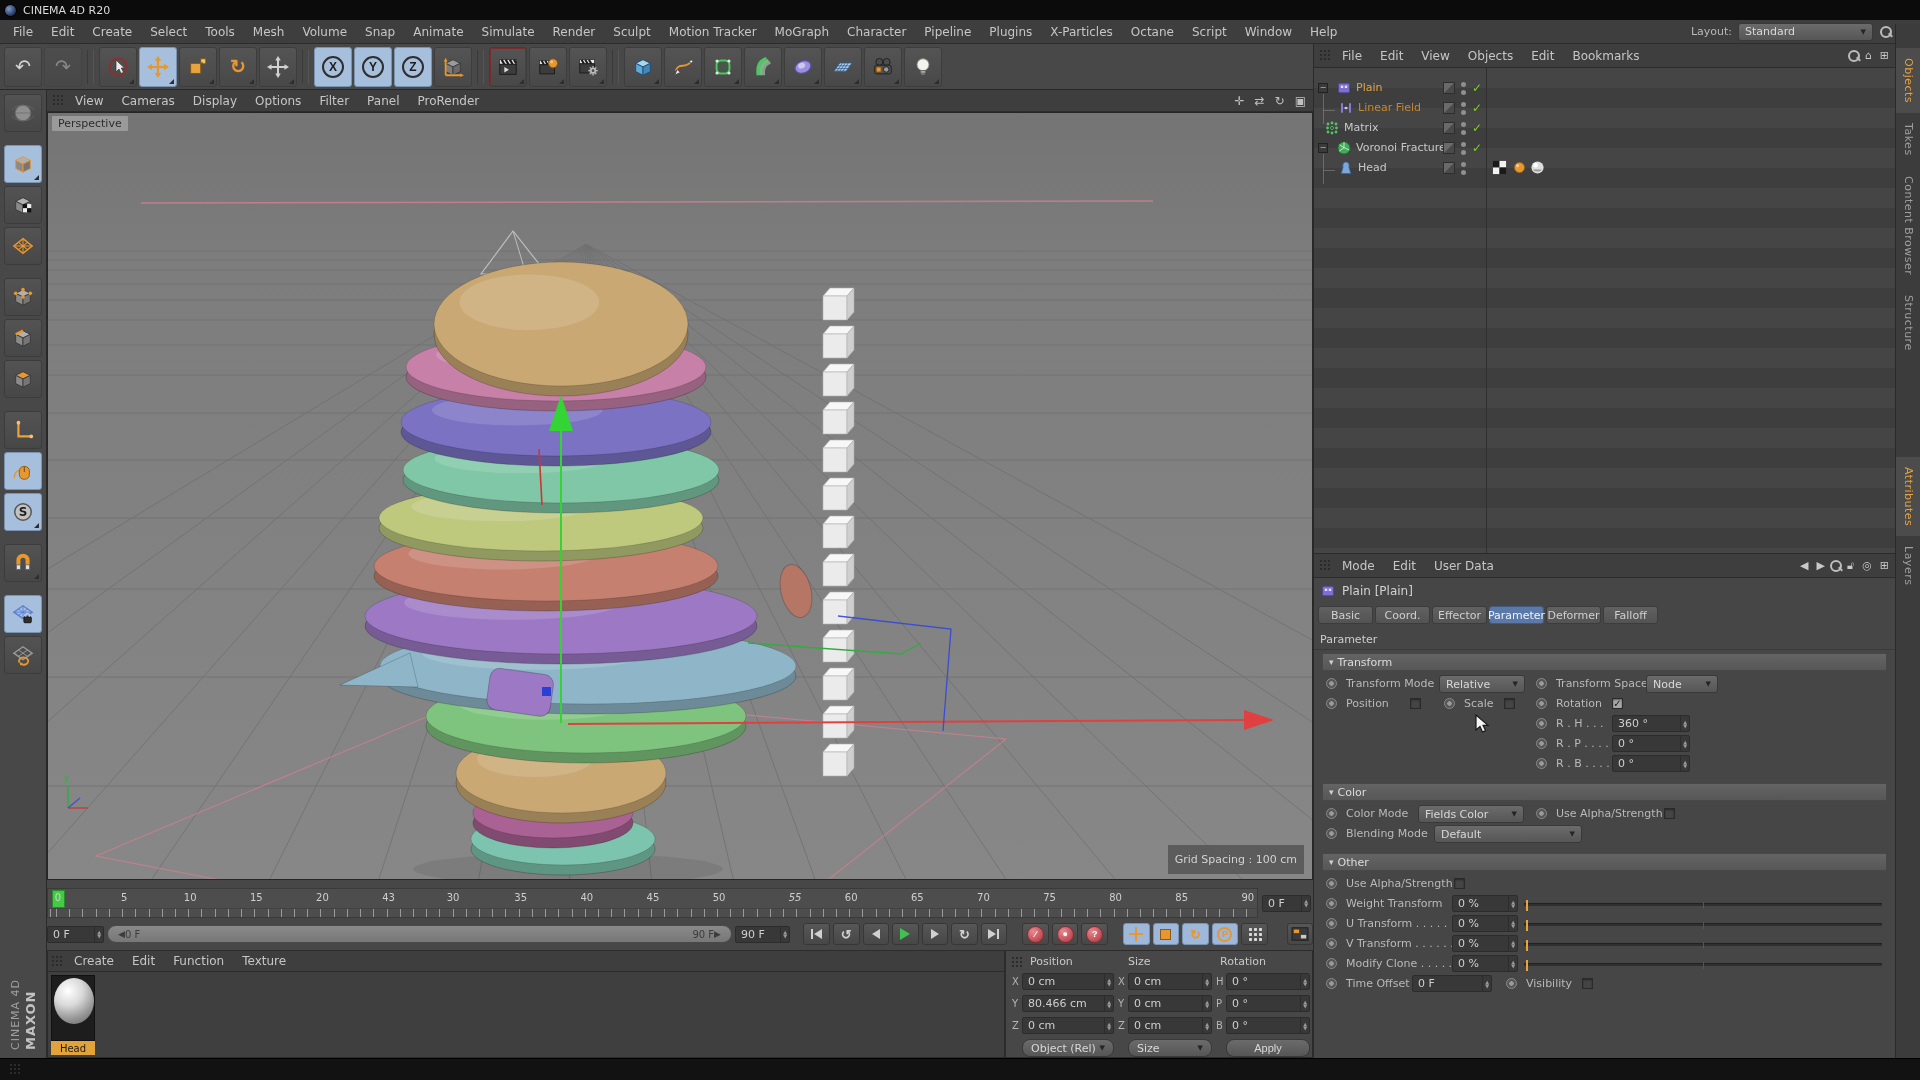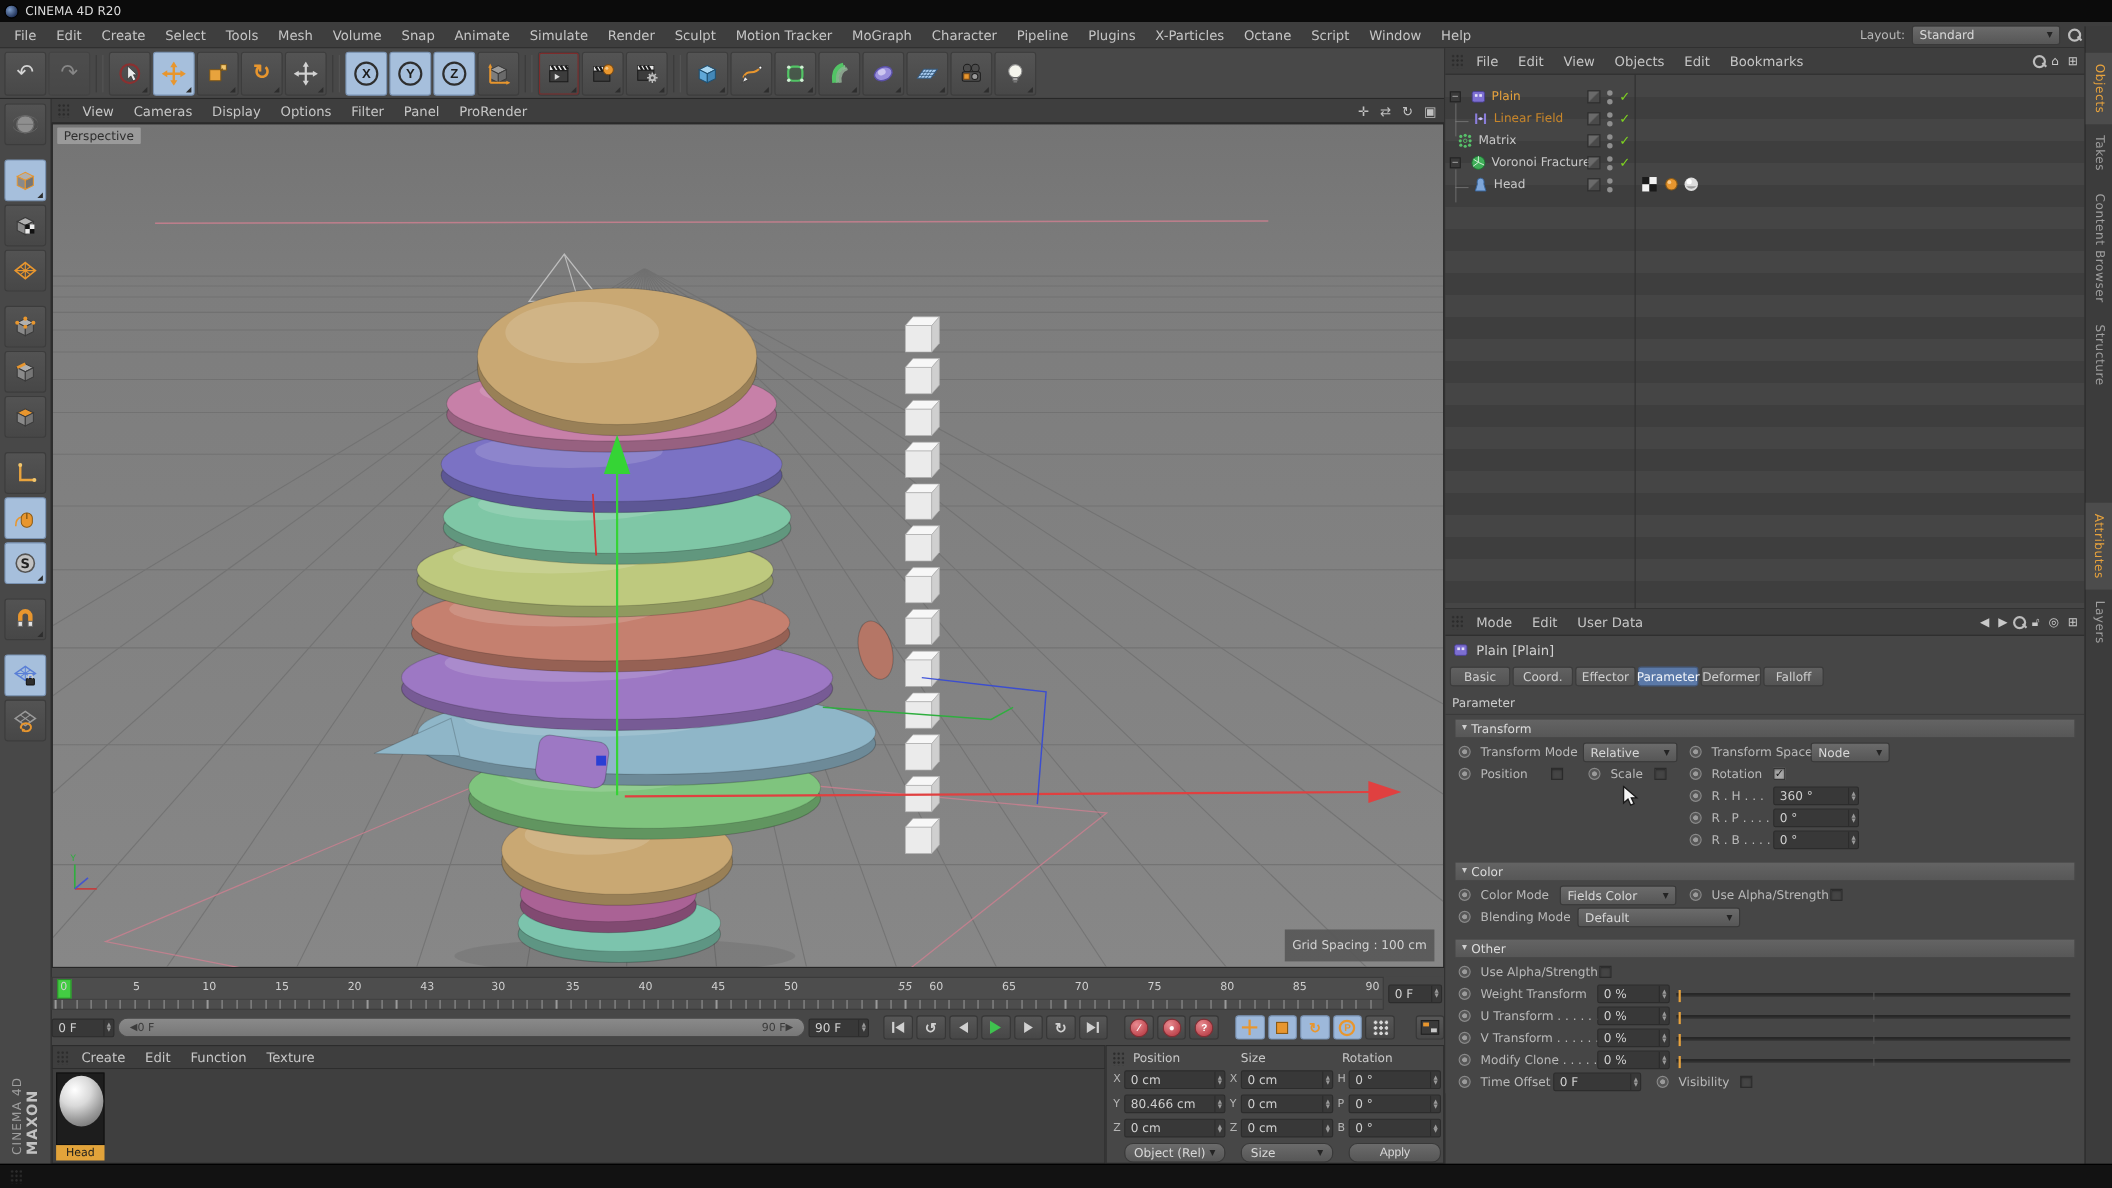--- a/index.html
+++ b/index.html
@@ -727,21 +727,21 @@
         <span class="rnum" style="left: 76.1px;">5</span>
         <span class="rnum" style="left: 142.2px;">10</span>
         <span class="rnum" style="left: 208.3px;">15</span>
         <span class="rnum" style="left: 274.4px;">20</span>
         <span class="rnum" style="left: 340.5px;">43</span>
         <span class="rnum" style="left: 405px;">30</span>
         <span class="rnum" style="left: 472.7px;">35</span>
         <span class="rnum" style="left: 538.8px;">40</span>
         <span class="rnum" style="left: 604.9px;">45</span>
         <span class="rnum" style="left: 671px;">50</span>
-        <span class="rnum" style="left: 775px; font-style: italic;">55</span>
+        <span class="rnum" style="left: 747px; font-style: italic;">55</span>
         <span class="rnum" style="left: 803.2px;">60</span>
         <span class="rnum" style="left: 869.3px; text-align: right;">65</span>
         <span class="rnum" style="left: 935.4px;">70</span>
         <span class="rnum" style="left: 1001.5px;">75</span>
         <span class="rnum" style="left: 1067.6px;">80</span>
         <span class="rnum" style="left: 1133.7px;">85</span>
         <span class="rnum" style="left: 1199.8px; text-align: right;">90</span>
       </div>
   <div id="tickstrip"></div>
 </div>

